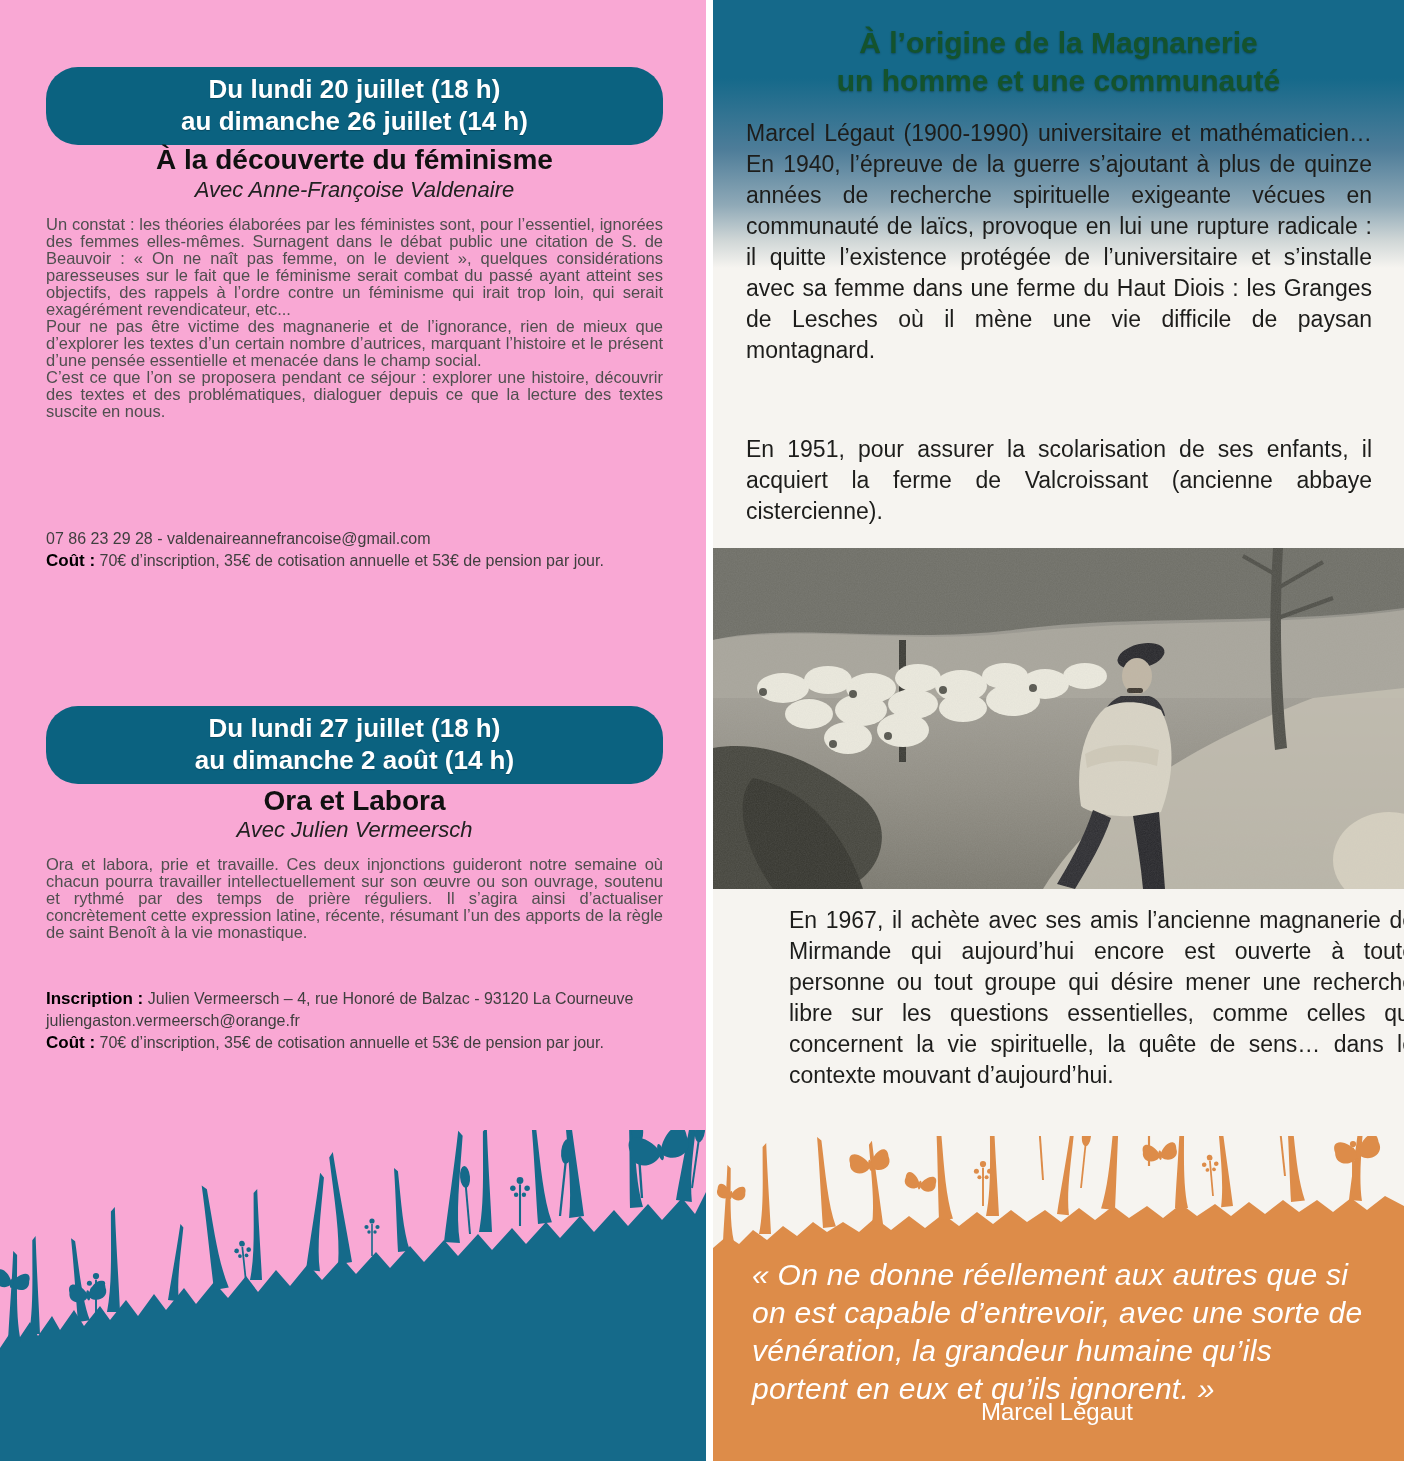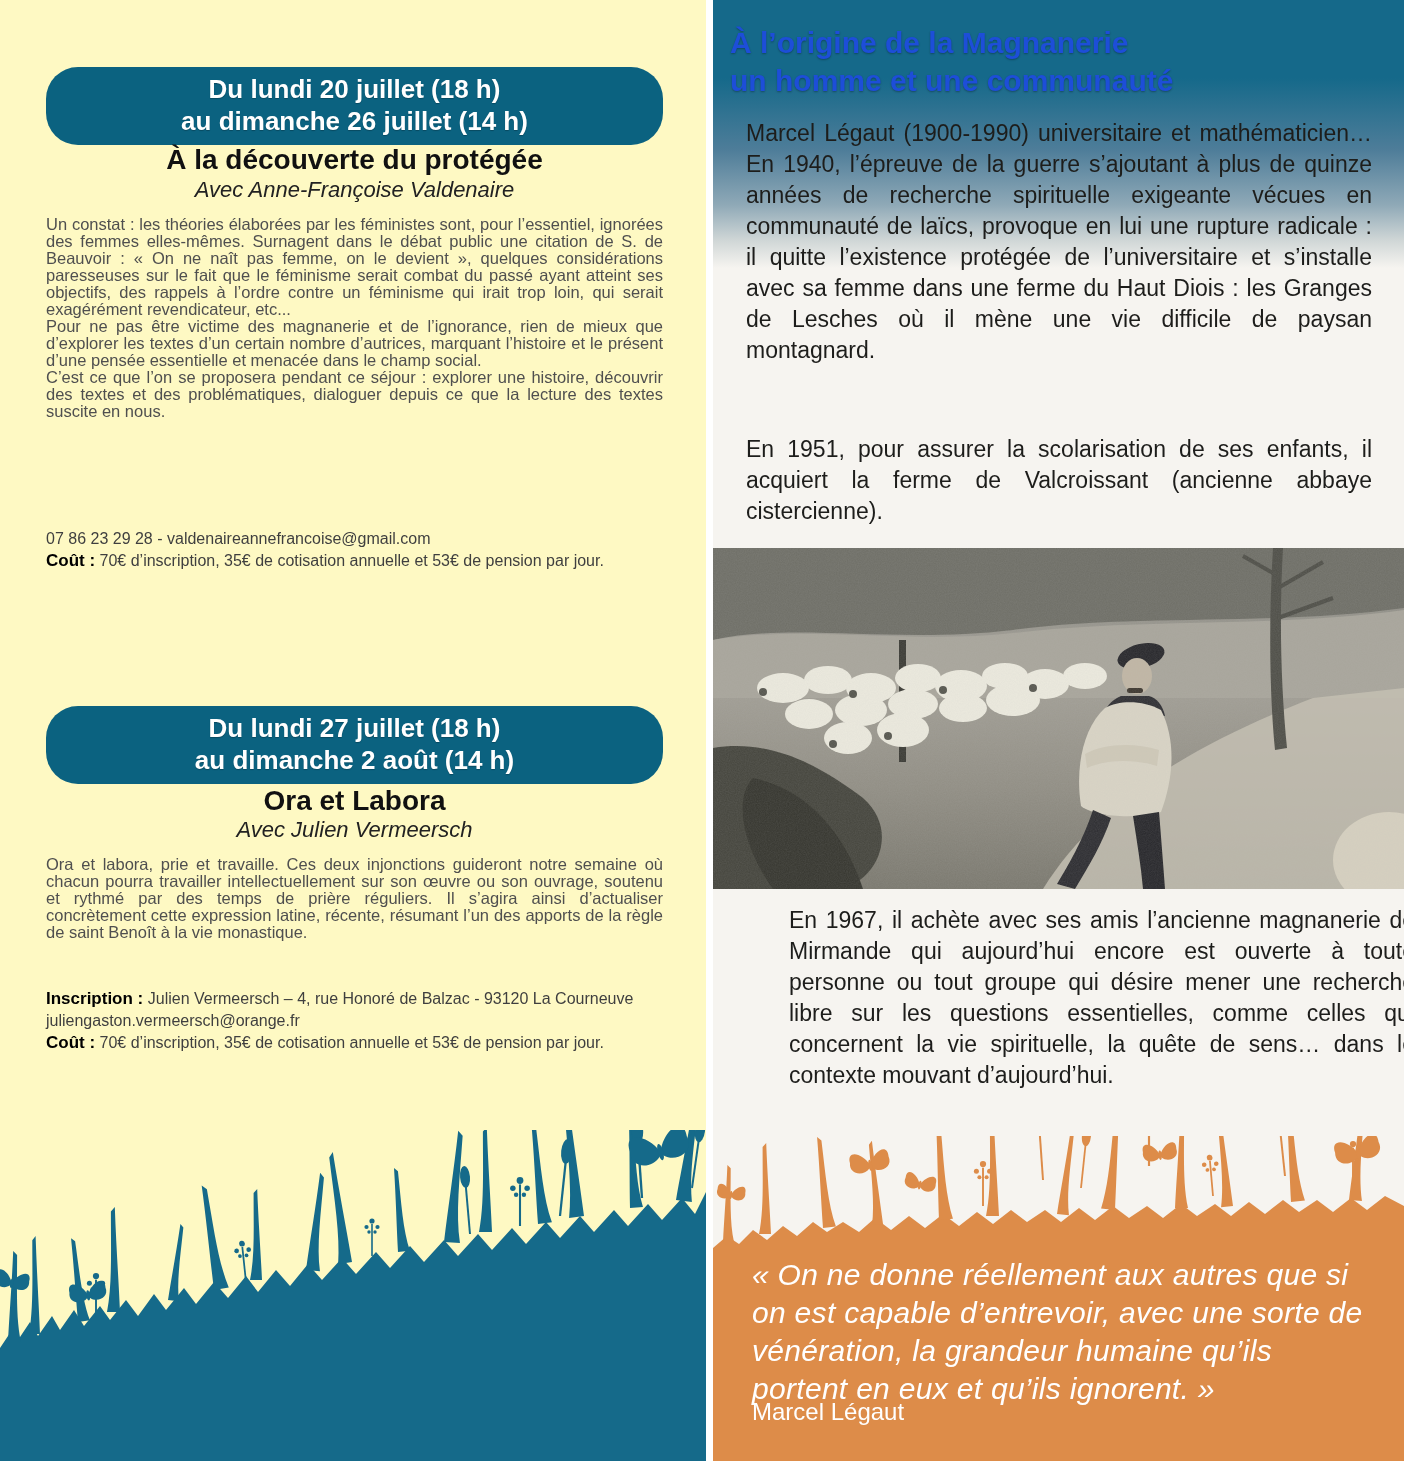--- a/index.html
+++ b/index.html
@@ -1,61 +1,61 @@
 <!DOCTYPE html>
 <html><head>
 <meta charset="utf-8">
 <style>
   html,body{margin:0;padding:0;background:#ffffff;}
   .page{position:relative;width:1404px;height:1461px;background:#ffffff;overflow:hidden;
         font-family:"Liberation Sans",sans-serif;}
   .abs{position:absolute;}
 
   
-  .left-panel{position:absolute;left:0;top:0;width:706px;height:1461px;background:#fef9c3;}
+  .left-panel{position:absolute;left:0;top:0;width:706px;height:1461px;background:#f9a8d4;}
   .date-box{left:46px;width:617px;background:#0b6280;border-radius:32px;
             color:#ffffff;font-weight:bold;font-size:26px;line-height:32px;text-align:center;
             padding:6px 0 8px 0;text-shadow:0 1px 1px rgba(0,0,0,.25);box-sizing:border-box;}
   .session-title{left:46px;width:617px;text-align:center;color:#111111;
                  font-size:28px;font-weight:bold;}
   .session-with{left:46px;width:617px;text-align:center;color:#222222;
                 font-size:22px;font-style:italic;}
   .body-text{left:46px;width:617px;color:#4f4f4f;font-size:16.5px;line-height:17px;
              text-align:justify;}
   .body-text p{margin:0;}
   .insc{left:46px;width:617px;color:#3f3f3f;font-size:16px;line-height:22px;text-align:justify;}
   .insc b{color:#000000;font-size:17px;}
 
   
   .right-panel{position:absolute;left:713px;top:0;width:691px;height:1461px;
     background:linear-gradient(180deg,#15698a 0px,#15698a 78px,#4e7d99 150px,
                #8fa9b7 205px,#cfd6d6 240px,#f6f4f0 268px,#f6f4f0 100%);}
-  .r-title{left:730px;width:657px;text-align:left;color:#1d4ed8;font-weight:bold;
+  .r-title{left:730px;width:657px;text-align:center;color:#14532d;font-weight:bold;
            font-size:30px;line-height:38px;text-shadow:0 1px 2px rgba(0,0,0,.3);}
   .r-par{left:746px;width:626px;color:#1d1d1b;font-size:23px;line-height:31px;text-align:justify;}
   .photo{left:713px;top:548px;width:691px;height:341px;display:block;}
   .orange-block{left:713px;top:1258px;width:691px;height:203px;background:#dd8c49;}
   .quote{left:752px;top:1256px;width:614px;color:#ffffff;font-size:30px;line-height:38px;
          letter-spacing:.3px;font-style:italic;}
-  .quote-author{left:752px;top:1398px;width:610px;text-align:left;color:#ffffff;font-size:24px;}
+  .quote-author{left:752px;top:1398px;width:610px;text-align:center;color:#ffffff;font-size:24px;}
 
   .grass-svg{display:block;}
 </style>
 </head>
 <body>
 
 <div class="page">
 
   <section class="left-panel">
 
     <div class="abs date-box" style="top:67px;">
       <div>Du lundi 20 juillet (18 h)</div>
       <div>au dimanche 26 juillet (14 h)</div>
     </div>
-    <div class="abs session-title" style="top:144px;">À la découverte du protégée</div>
+    <div class="abs session-title" style="top:144px;">À la découverte du féminisme</div>
     <div class="abs session-with" style="top:177px;">Avec Anne-Françoise Valdenaire</div>
     <div class="abs body-text" style="top:216px;">
       <p>Un constat : les théories élaborées par les féministes sont, pour l’essentiel, ignorées des femmes elles-mêmes. Surnagent dans le débat public une citation de S. de Beauvoir : « On ne naît pas femme, on le devient », quelques considérations paresseuses sur le fait que le féminisme serait combat du passé ayant atteint ses objectifs, des rappels à l’ordre contre un féminisme qui irait trop loin, qui serait exagérément revendicateur, etc...</p>
       <p>Pour ne pas être victime des magnanerie et de l’ignorance, rien de mieux que d’explorer les textes d’un certain nombre d’autrices, marquant l’histoire et le présent d’une pensée essentielle et menacée dans le champ social.</p>
       <p>C’est ce que l’on se proposera pendant ce séjour : explorer une histoire, découvrir des textes et des problématiques, dialoguer depuis ce que la lecture des textes suscite en nous.</p>
     </div>
     <div class="abs insc" style="top:528px;">
       <div>07 86 23 29 28 - valdenaireannefrancoise@gmail.com</div>
       <div><b>Coût :</b>
         <span>70€ d’inscription, 35€ de cotisation annuelle et 53€ de pension par jour.</span></div>

